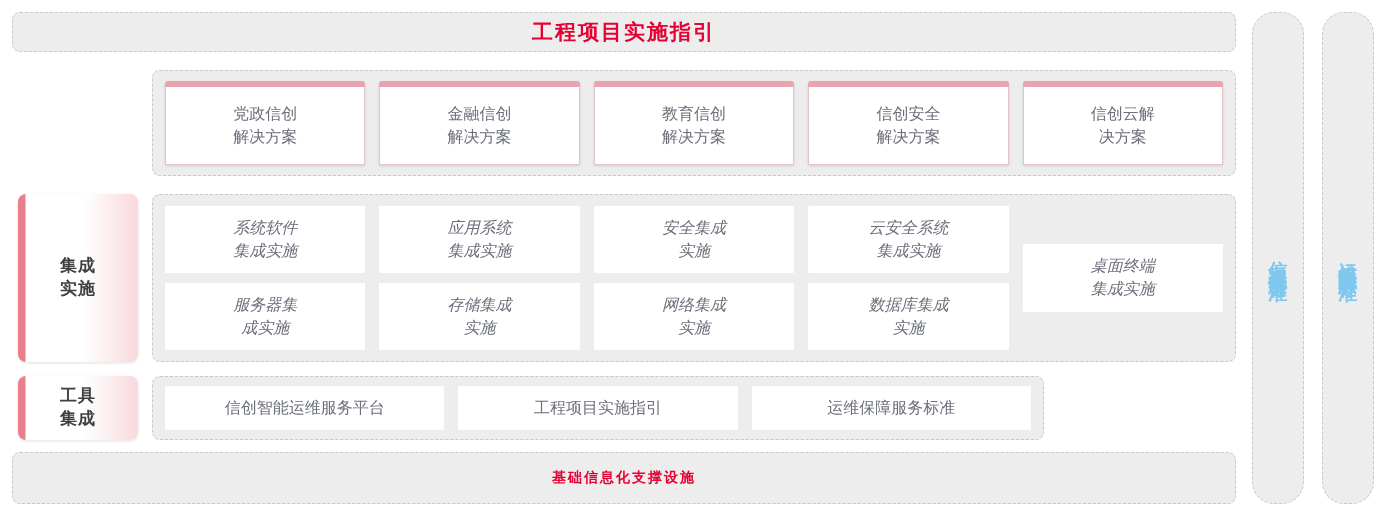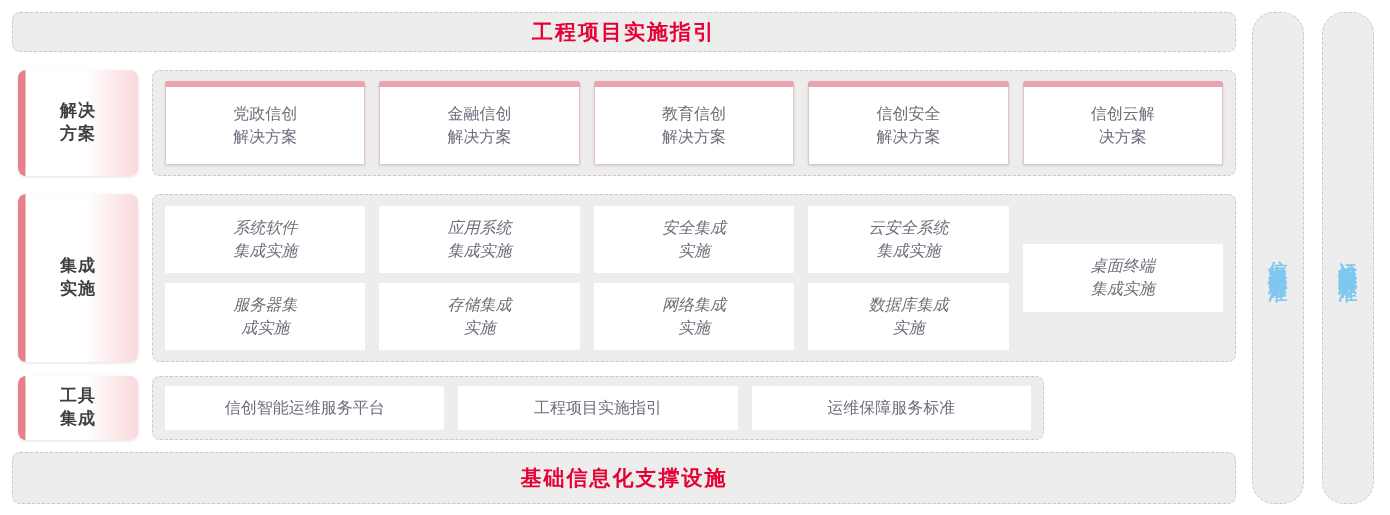--- a/index.html
+++ b/index.html
@@ -53,21 +53,21 @@
     left: 12px;
     top: 452px;
     width: 1224px;
     height: 52px;
     display: flex;
     align-items: center;
     justify-content: center;
   }
   .footer-title {
     color: #e60033;
-    font-size: 21px;
+    font-size: 14px;
     font-weight: bold;
     letter-spacing: 2px;
   }
 
   
   .cat-label {
     position: absolute;
     left: 18px;
     width: 120px;
     border-radius: 8px;
@@ -211,23 +211,20 @@
 </style>
 </head>
 <body>
 
 <div class="page">
 
   <div class="shell banner">
     <div class="banner-title">工程项目实施指引</div>
   </div>
 
-  <div class="cat-label cat-solutions">
-    <div class="cat-label-text">解决<br>方案</div>
-  </div>
   <div class="cat-label cat-integration">
     <div class="cat-label-text">集成<br>实施</div>
   </div>
   <div class="cat-label cat-tools">
     <div class="cat-label-text">工具<br>集成</div>
   </div>
 
   <div class="shell row-solutions">
     <div class="card card-solution">
       <span class="card-text">党政信创<br>解决方案</span>

